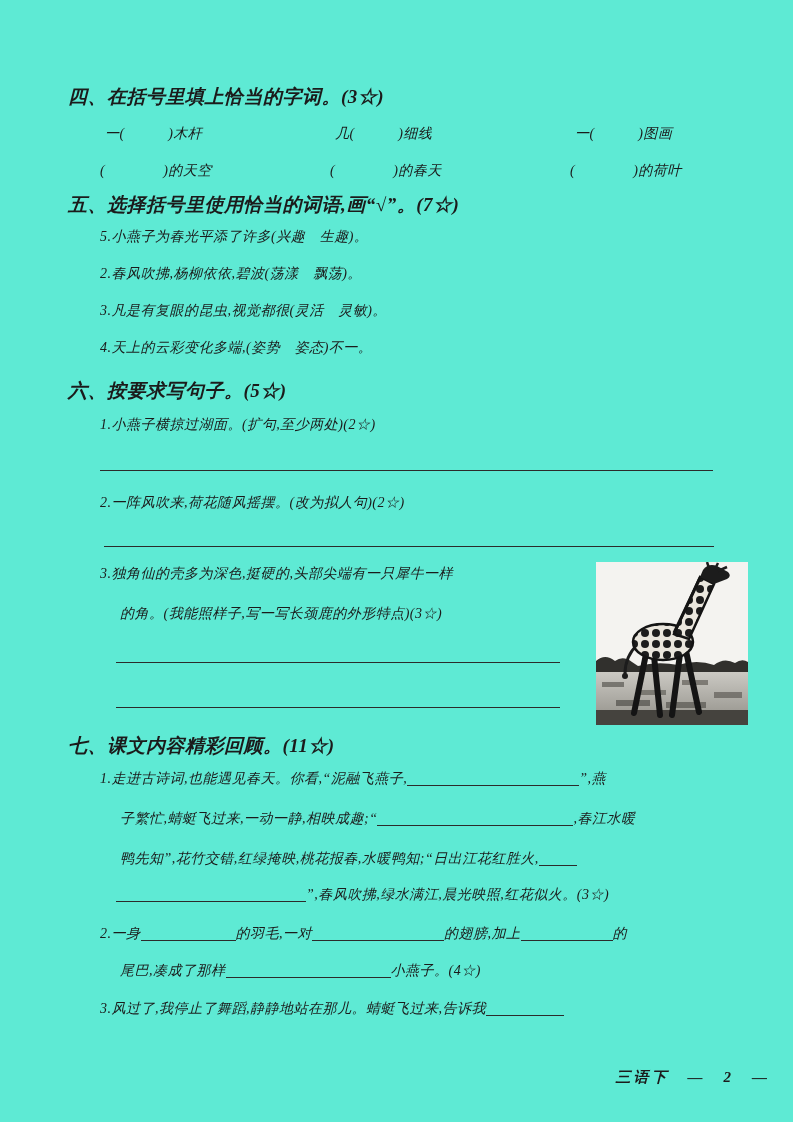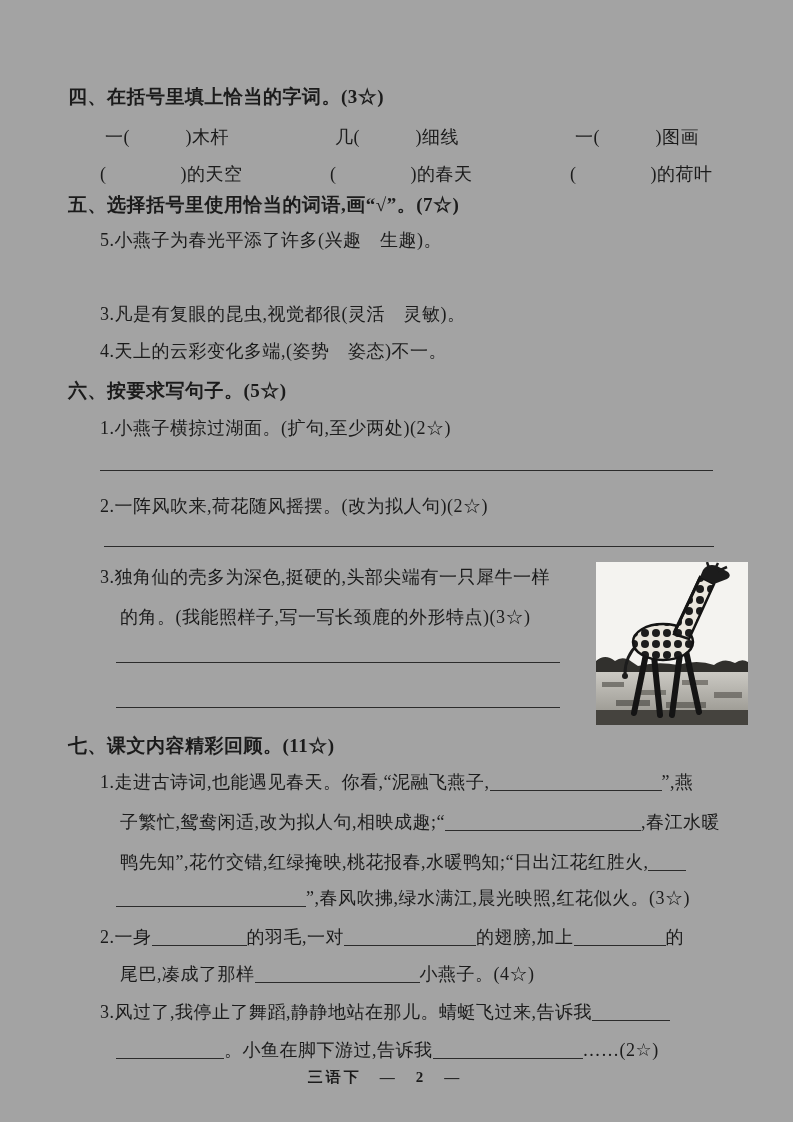--- a/index.html
+++ b/index.html
@@ -1,22 +1,23 @@
 <!DOCTYPE html>
 <html><head>
 <meta charset="utf-8">
 <style>
   html,body { margin:0; padding:0; background:#e9e9e9; }
   .page {
     position:relative; width:793px; height:1122px; margin:0 auto;
-    background:#a3a3a3; color:#1b1b1b; overflow:hidden;
+    background:#5eead4; color:#1b1b1b; overflow:hidden;
     font-family:"Liberation Serif","DejaVu Serif",serif;
+    font-style:italic;
   }
   .h { position:absolute; font-weight:700; font-size:19px; white-space:nowrap; letter-spacing:0.5px; }
-  .t { position:absolute; font-size:18px; white-space:nowrap; letter-spacing:0.5px; }
+  .t { position:absolute; font-size:14px; white-space:nowrap; letter-spacing:0.5px; }
   .bl { display:inline-block; border-bottom:1.5px solid #2b2b2b; height:15px; vertical-align:-3px; }
   .rule { position:absolute; border-top:1.6px solid #2b2b2b; height:0; }
   .footer { position:absolute; font-size:15px; letter-spacing:3px; font-weight:700; }
   .figure { position:absolute; left:596px; top:562px; width:152px; height:163px; }
   .figure svg { display:block; width:100%; height:100%; }
 </style>
 </head>
 <body>
 
 <div class="page">
@@ -24,20 +25,21 @@
   <div class="h" style="left:68px; top:84px">四、在括号里填上恰当的字词。(3☆)</div>
   <div class="t" style="left:105px; top:125px">一(　　　)木杆</div>
   <div class="t" style="left:335px; top:125px">几(　　　)细线</div>
   <div class="t" style="left:575px; top:125px">一(　　　)图画</div>
   <div class="t" style="left:100px; top:162px">(　　　　)的天空</div>
   <div class="t" style="left:330px; top:162px">(　　　　)的春天</div>
   <div class="t" style="left:570px; top:162px">(　　　　)的荷叶</div>
 
   <div class="h" style="left:68px; top:192px">五、选择括号里使用恰当的词语,画“√”。(7☆)</div>
   <div class="t" style="left:100px; top:228px">5.小燕子为春光平添了许多(兴趣　生趣)。</div>
+  <div class="t" style="left:100px; top:265px">2.春风吹拂,杨柳依依,碧波(荡漾　飘荡)。</div>
   <div class="t" style="left:100px; top:302px">3.凡是有复眼的昆虫,视觉都很(灵活　灵敏)。</div>
   <div class="t" style="left:100px; top:339px">4.天上的云彩变化多端,(姿势　姿态)不一。</div>
 
   <div class="h" style="left:68px; top:378px">六、按要求写句子。(5☆)</div>
   <div class="t" style="left:100px; top:416px">1.小燕子横掠过湖面。(扩句,至少两处)(2☆)</div>
   <div class="rule" style="left:100px; top:470px; width:613px"></div>
   <div class="t" style="left:100px; top:494px">2.一阵风吹来,荷花随风摇摆。(改为拟人句)(2☆)</div>
   <div class="rule" style="left:104px; top:546px; width:610px"></div>
   <div class="t" style="left:100px; top:565px">3.独角仙的壳多为深色,挺硬的,头部尖端有一只犀牛一样</div>
   <div class="t" style="left:120px; top:605px">的角。(我能照样子,写一写长颈鹿的外形特点)(3☆)</div>
@@ -82,29 +84,28 @@
       <path d="M113,6 L111,0" stroke="#1c1c1c" stroke-width="2.5"></path>
       <path d="M119,7 L122,1" stroke="#1c1c1c" stroke-width="2.5"></path>
       <path d="M122,9 L131,5" stroke="#1c1c1c" stroke-width="2.5"></path>
     </svg>
   </div>
 
   <div class="h" style="left:68px; top:733px">七、课文内容精彩回顾。(11☆)</div>
 
   <div class="t" style="left:100px; top:770px"><span>1.走进古诗词,也能遇见春天。你看,“泥融飞燕子,</span><span class="bl" style="width:172px"></span><span>”,燕</span></div>
 
-  <div class="t" style="left:120px; top:810px"><span>子繁忙,鸳鸯闲适,改为拟人句,相映成趣;“</span><span class="bl" style="width:196px"></span><span>,春江水暖</span></div>
+  <div class="t" style="left:120px; top:810px"><span>子繁忙,蜻蜓飞过来,一动一静,相映成趣;“</span><span class="bl" style="width:196px"></span><span>,春江水暖</span></div>
 
   <div class="t" style="left:120px; top:850px"><span>鸭先知”,花竹交错,红绿掩映,桃花报春,水暖鸭知;“日出江花红胜火,</span><span class="bl" style="width:38px"></span></div>
 
   <div class="t" style="left:116px; top:886px"><span class="bl" style="width:190px"></span><span>”,春风吹拂,绿水满江,晨光映照,红花似火。(3☆)</span></div>
 
   <div class="t" style="left:100px; top:925px"><span>2.一身</span><span class="bl" style="width:95px"></span><span>的羽毛,一对</span><span class="bl" style="width:132px"></span><span>的翅膀,加上</span><span class="bl" style="width:92px"></span><span>的</span></div>
 
   <div class="t" style="left:120px; top:962px"><span>尾巴,凑成了那样</span><span class="bl" style="width:165px"></span><span>小燕子。(4☆)</span></div>
 
   <div class="t" style="left:100px; top:1000px"><span>3.风过了,我停止了舞蹈,静静地站在那儿。蜻蜓飞过来,告诉我</span><span class="bl" style="width:78px"></span></div>
 
-  <div class="t" style="left:116px; top:1038px"><span class="bl" style="width:108px"></span><span>。小鱼在脚下游过,告诉我</span><span class="bl" style="width:150px"></span><span>……(2☆)</span></div>
 
-  <div class="footer" style="left:0; width:770px; top:1068px; text-align:center">三语下　—　2　—</div>
+  <div class="footer" style="left:0; width:770px; top:1068px; text-align:right">三语下　—　2　—</div>
 
 </div>
 
 </body></html>

